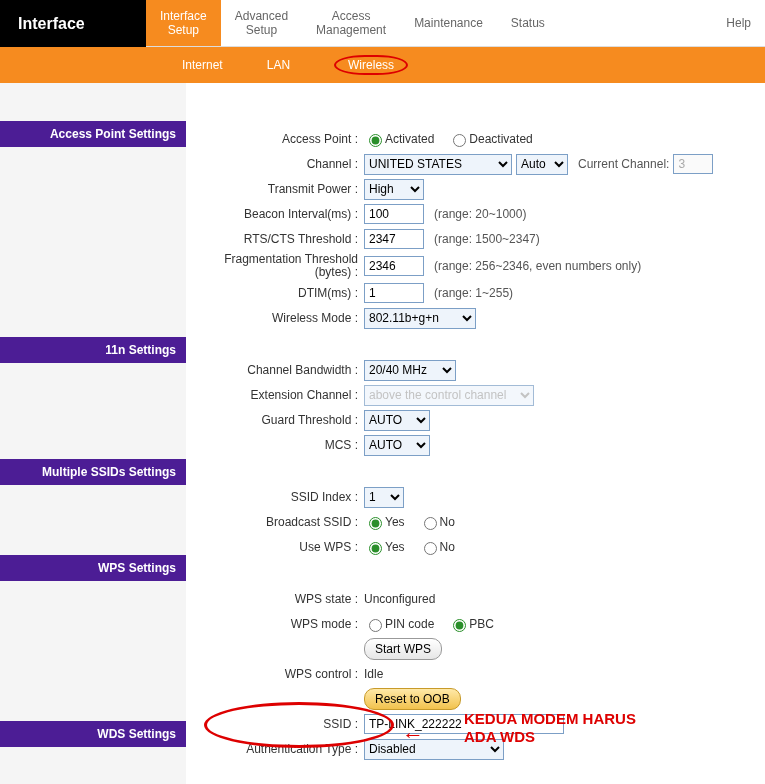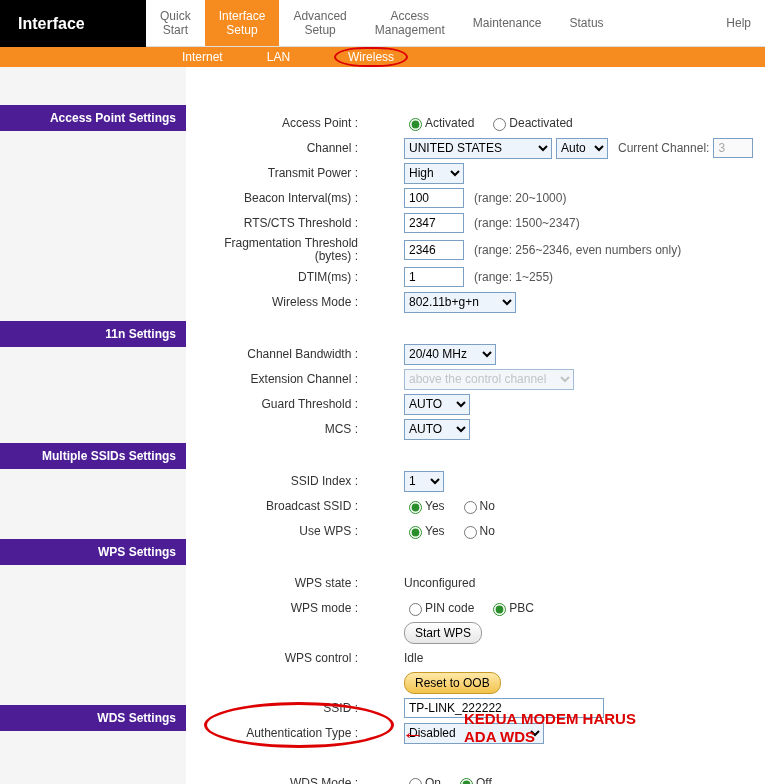--- a/index.html
+++ b/index.html
@@ -2,55 +2,51 @@
 <html><head>
 <meta charset="utf-8">
 <style>
   * { box-sizing: border-box; }
   body { margin:0; font-family: Arial, sans-serif; font-size:12px; width:765px; background:#fff; color:#333; }
   .topbar { display:flex; height:47px; }
   .logo { width:146px; background:#000; color:#fff; font-weight:bold; font-size:16px; display:flex; align-items:center; padding-left:18px; }
   .nav { flex:1; display:flex; background:#fff; border-bottom:1px solid #ddd; }
   .nav-item { display:flex; flex-direction:column; align-items:center; justify-content:center; padding:6px 14px; color:#666; font-size:12px; cursor:pointer; line-height:1.2; }
   .nav-item.active { background:#f68b1f; color:#fff; }
-  .subnav { height:20px; background:#f68b1f; color:#fff; display:flex; padding-left:160px; align-items:center; font-size:12px; }
+  .subnav { height:36px; background:#f68b1f; color:#fff; display:flex; padding-left:160px; align-items:center; font-size:12px; }
   .subnav span { margin:0 22px; cursor:pointer; }
   .subnav .circled { border:2px solid #d00; border-radius:50%/60%; padding:1px 12px; }
   .content { display:flex; }
   .side { width:186px; }
   .section-label { background:#4c1d95; color:#fff; font-weight:bold; font-size:12px; text-align:right; padding:6px 10px; }
   .side-gap { height:190px; background:#f5f5f5; }
   .side-gap-140 { height:140px; background:#f5f5f5; }
   .main { flex:1; padding:12px 8px 8px 8px; }
   .row { display:flex; align-items:center; margin:3px 0; min-height:22px; }
   .lbl { width:170px; text-align:right; padding-right:6px; color:#333; }
-  .val { display:flex; align-items:center; gap:4px;margin-left:40px; }
+  .val { display:flex; align-items:center; gap:4px; }
   input[type=text] { border:1px solid #7c9fc6; height:20px; padding:1px 4px; font-size:12px; }
   select { border:1px solid #7c9fc6; height:21px; font-size:12px; background:#eef4fb; }
   button { font-size:12px; height:22px; border:1px solid #999; background:linear-gradient(#fff,#e6e6e6); border-radius:10px; padding:0 10px; cursor:pointer; }
   .note { color:#555; margin-left:6px; }
   .radio-wrap { display:inline-flex; align-items:center; margin-right:10px; }
   .radio-wrap input { accent-color:#2a8f2a; }
   .disabled-inp { color:#aaa; }
   .ann-oval { position:absolute; border:3px solid #d00; border-radius:50%; width:190px; height:46px; left:204px; top:702px; pointer-events:none; }
   .ann-arrow { position:absolute; left:402px; top:719px; color:#d00; font-weight:bold; font-size:22px; pointer-events:none; }
   .ann-text { position:absolute; left:464px; top:710px; color:#d00; font-weight:bold; font-size:15px; line-height:1.2; pointer-events:none; }
   .wrapper { position:relative; width:765px; }
 </style>
 </head>
 <body>
 <div class="wrapper">
 
 <div class="topbar">
   <div class="logo">Interface</div>
   <div class="nav">
-    <div class="nav-item">
-          <span>Quick</span>
-          <span>Start</span>
-        </div>
     <div class="nav-item active">
           <span>Interface</span>
           <span>Setup</span>
         </div>
     <div class="nav-item">
           <span>Advanced</span>
           <span>Setup</span>
         </div>
     <div class="nav-item">
           <span>Access</span>

